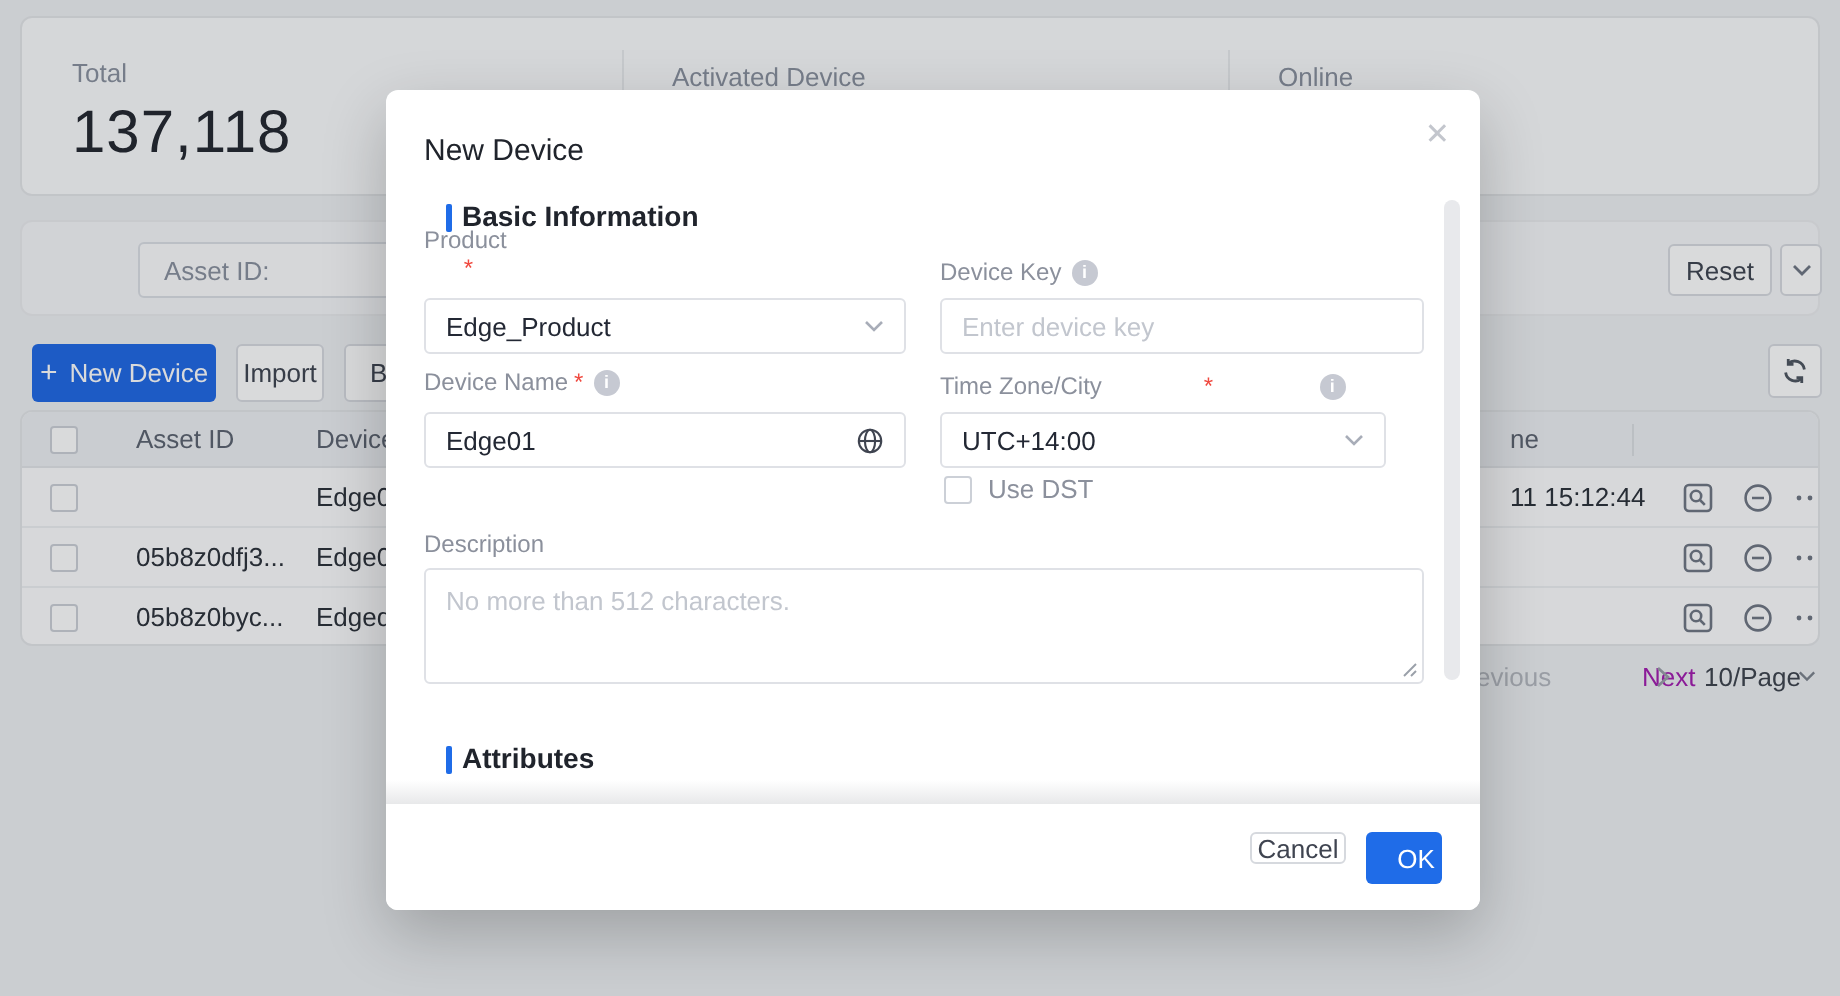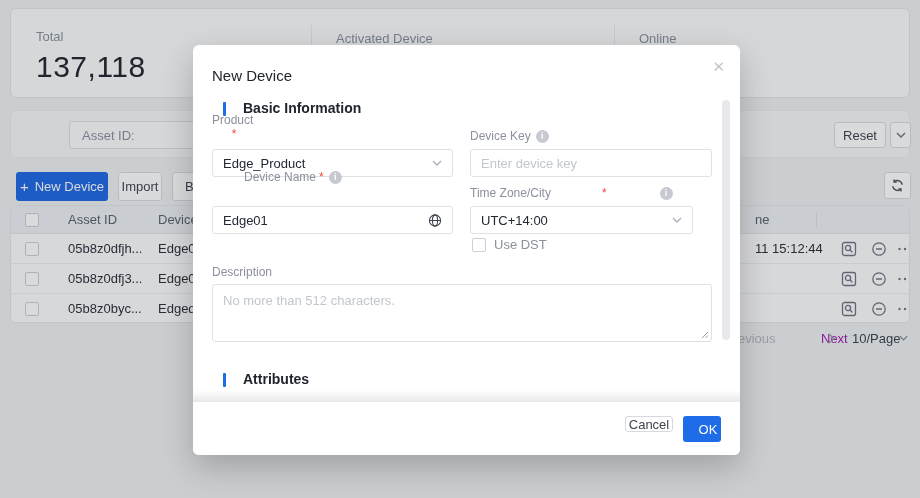--- a/index.html
+++ b/index.html
@@ -66,38 +66,38 @@
   .pg-caret { position:absolute; left:899px; top:5px; color:#7d838d; }
 
   
   .overlay { position:absolute; inset:0; background:rgba(18,22,29,0.16); z-index:10; }
 
   
   .modal { position:absolute; left:193px; top:45px; width:547px; height:410px; z-index:20;
     background:#fff; border-radius:6px; box-shadow:0 12px 32px rgba(0,0,0,0.22); }
   .m-title { position:absolute; left:19px; top:22px; font-size:15px; font-weight:500; color:#20242c; }
   .m-close { position:absolute; right:15px; top:13px; font-size:15px; color:#c3c6cd; cursor:pointer; }
-  .section-head { position:absolute; display:flex; align-items:flex-end; gap:17px;padding-left:12px; }
+  .section-head { position:absolute; display:flex; align-items:flex-end; gap:5px;padding-left:12px; }
   .section-bar { width:3px; height:14px; background:#1f6ce8; border-radius:1px; }
   .section-title { font-size:14px; font-weight:bold; color:#20242c; }
   .sec-basic { left:18px; top:55px; }
   .sec-attrs { left:18px; top:326px; }
 
   .f-label { position:absolute; font-size:12px; color:#8b909c; display:flex; align-items:center; height:14px; }
   .req { color:#f0493f; margin-left:3px; font-size:12px; }
   .info-dot { margin-left:5px; width:13px; height:13px; border-radius:50%; background:#c6c9d2;
     color:#fff; font-size:9px; font-weight:bold; display:inline-flex; align-items:center; justify-content:center; }
   .field { position:absolute; height:28px; border:1px solid #dfe1e6; border-radius:3px; background:#fff;
     display:flex; align-items:center; padding:0 10px; font-size:13px; color:#232834; }
   .field .grow { flex:1; }
   .field input { border:none; outline:none; width:100%; font-size:13px; color:#232834; font-family:inherit; background:transparent; }
   .field input::placeholder { color:#c2c6ce; }
   .lbl-product { left:19px; top:68px;flex-direction:column; } .lbl-devkey { left:277px; top:84px; }
   .fld-product { left:19px; top:104px; width:241px; } .fld-devkey { left:277px; top:104px; width:242px; }
-  .lbl-devname { left:19px; top:125px;margin-left:32px; } .lbl-tz { left:277px; top:141px;gap:48px; }
+  .lbl-devname { left:19px; top:139px; } .lbl-tz { left:277px; top:141px;gap:48px; }
   .fld-devname { left:19px; top:161px; width:241px; } .fld-tz { left:277px; top:161px; width:223px;justify-content:center; }
   .dst-row { position:absolute; left:279px; top:192px; display:flex; align-items:center; gap:8px; }
   .dst-box { width:14px; height:14px; border:1px solid #ccd0d7; border-radius:2px; background:#fff; }
   .dst-label { font-size:13px; color:#8b909c; }
   .lbl-desc { left:19px; top:220px; }
   .desc-wrap { position:absolute; left:19px; top:239px; width:500px; height:58px; }
   .desc-wrap textarea { width:100%; height:100%; resize:none; border:1px solid #dfe1e6; border-radius:3px;
     padding:8px 10px; font-size:13px; font-family:inherit; color:#232834; outline:none; }
   .desc-wrap textarea::placeholder { color:#c2c6ce; }
   .resize-handle { position:absolute; right:3px; bottom:3px; }
@@ -170,21 +170,20 @@
     <div class="thead">
       <div class="cb"></div>
       <span class="col-asset">Asset ID</span>
       <span class="col-device">Device Na</span>
       <span class="col-time">ne</span>
       <div class="head-div"></div>
     </div>
 
     <div class="trow">
       <div class="cb"></div>
-      <span class="col-asset">05b8z0dfjh...</span>
       <span class="col-device">Edge01_0</span>
       <span class="col-time">11 15:12:44</span>
       <svg class="row-ico ico-view" viewBox="0 0 16 16">
           <rect x="1.5" y="1.5" width="13" height="13" rx="2" fill="none" stroke="currentColor" stroke-width="1.3"></rect>
           <circle cx="7" cy="7" r="2.6" fill="none" stroke="currentColor" stroke-width="1.3"></circle>
           <line x1="9" y1="9" x2="11.4" y2="11.4" stroke="currentColor" stroke-width="1.3"></line>
         </svg>
       <svg class="row-ico ico-disable" viewBox="0 0 16 16">
           <circle cx="8" cy="8" r="6.2" fill="none" stroke="currentColor" stroke-width="1.3"></circle>
           <line x1="5" y1="8" x2="11" y2="8" stroke="currentColor" stroke-width="1.3"></line>

